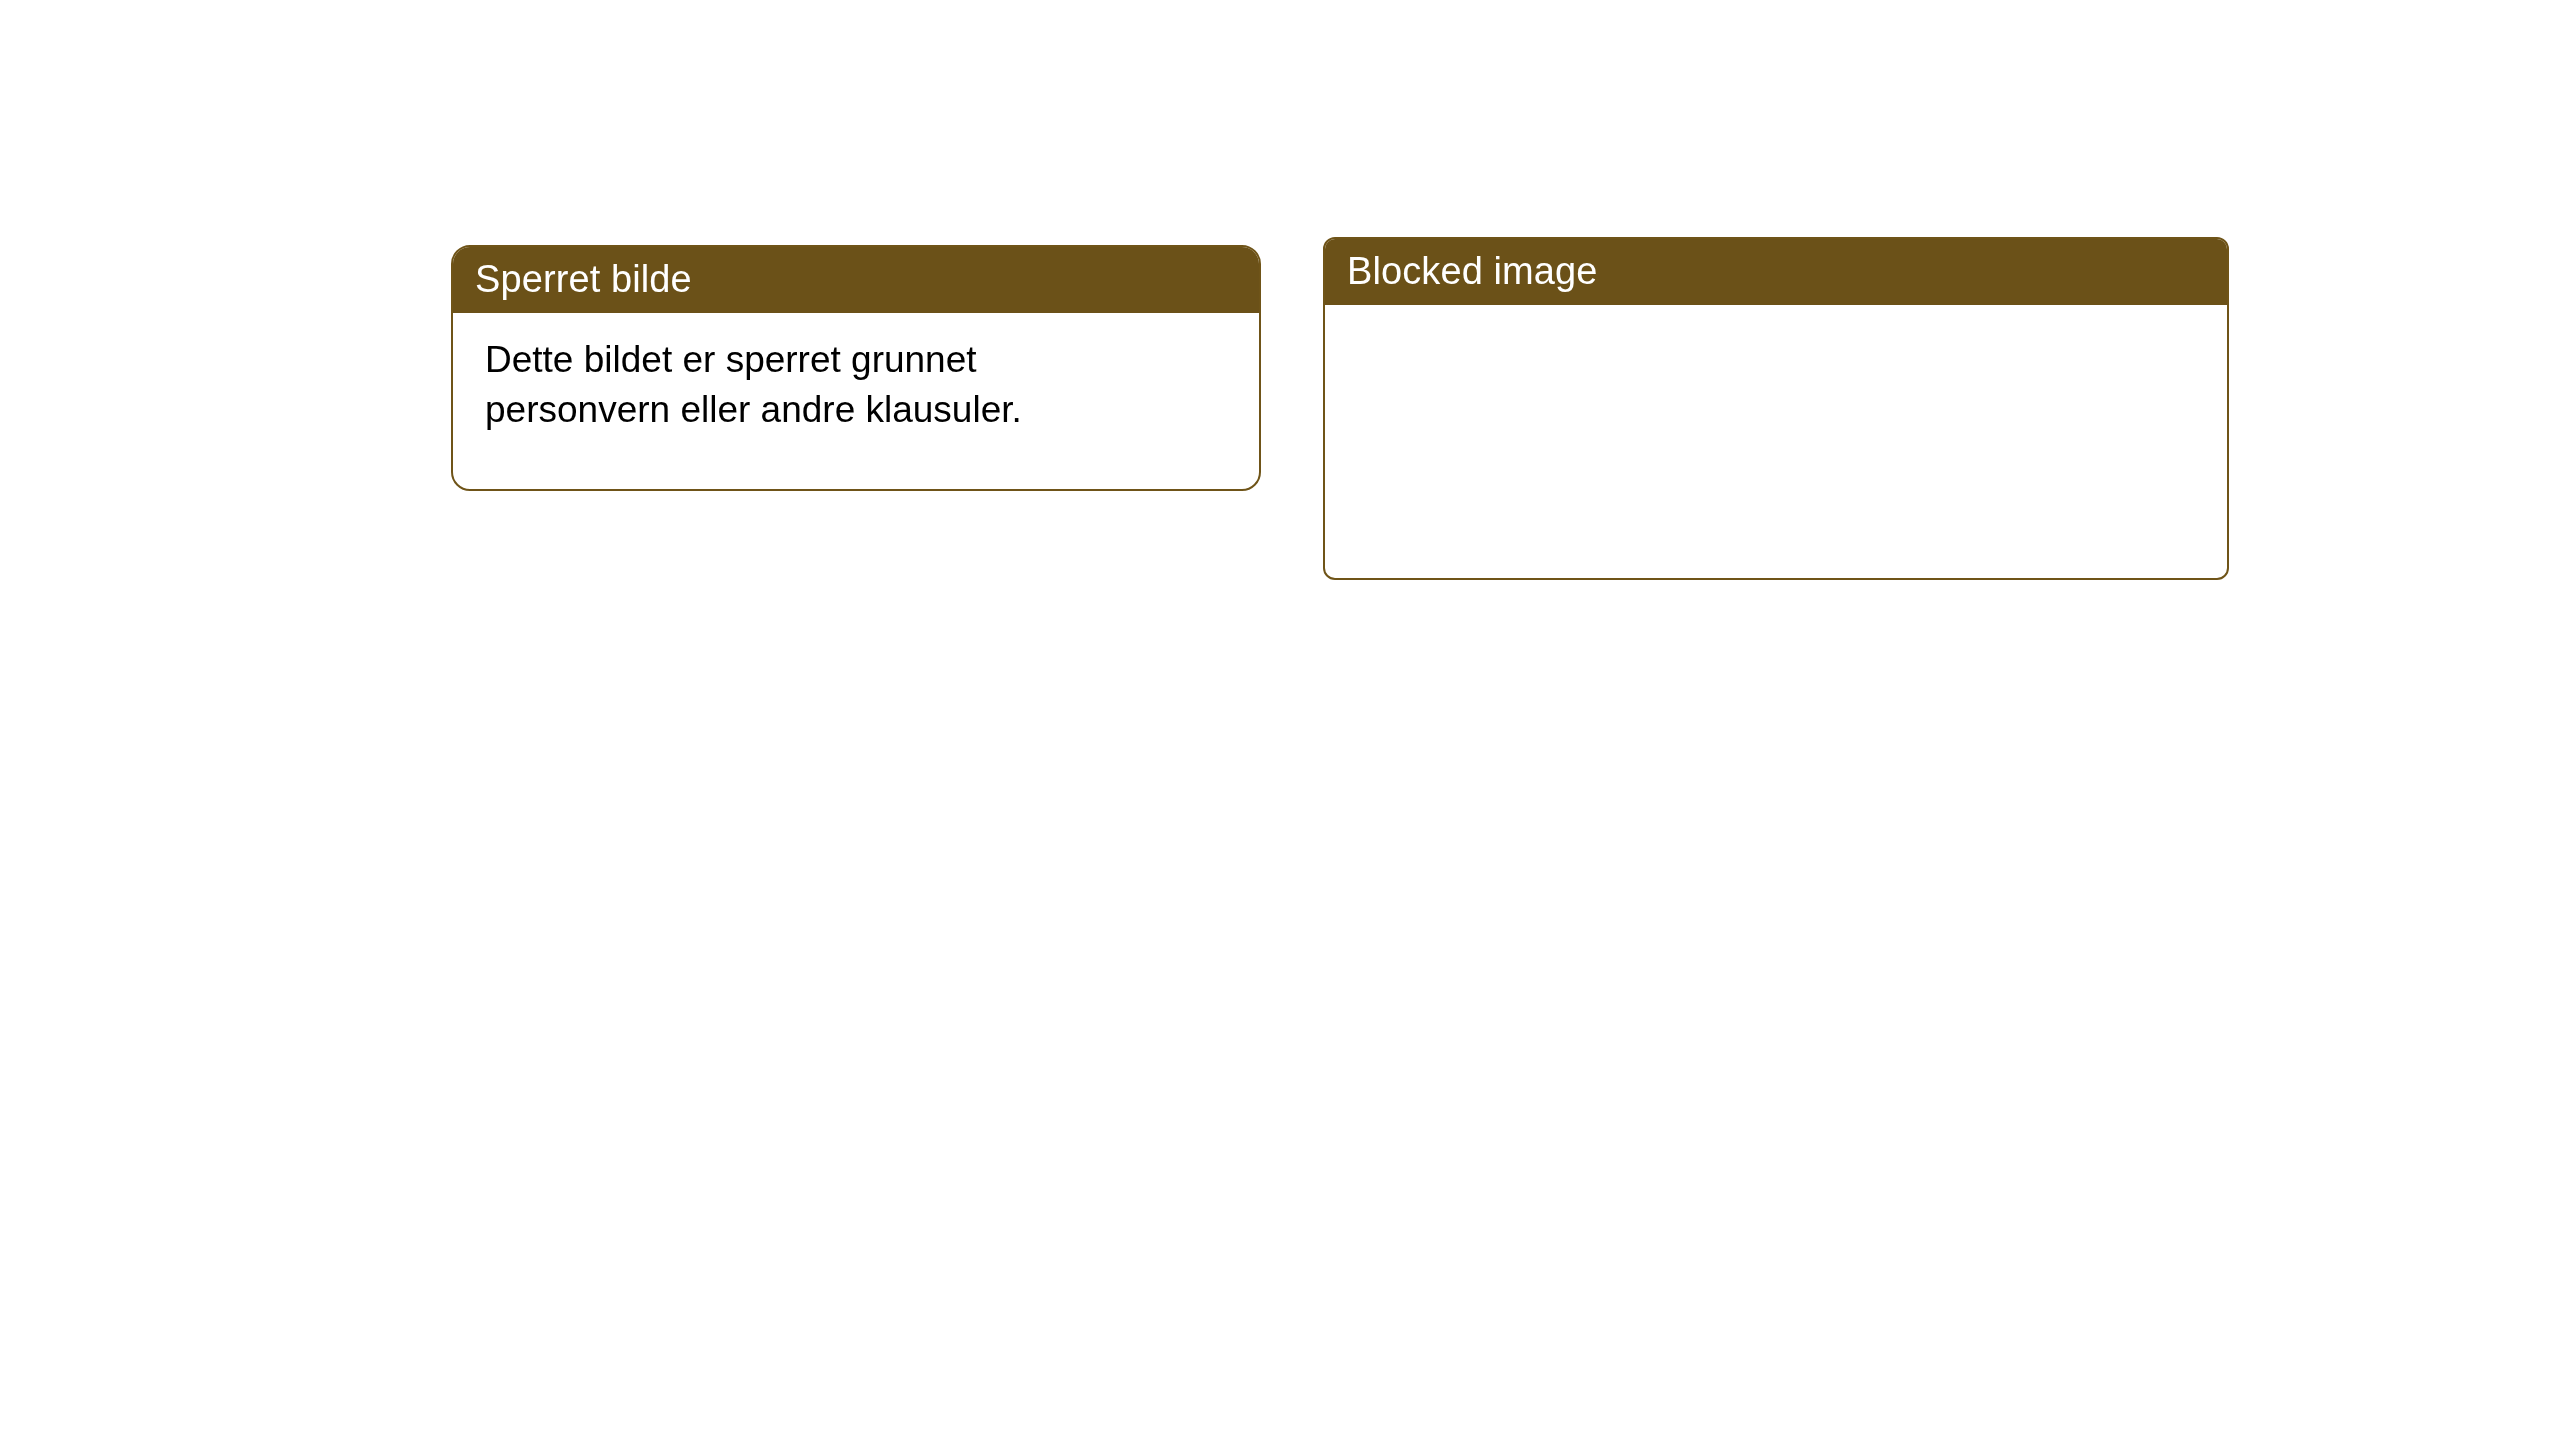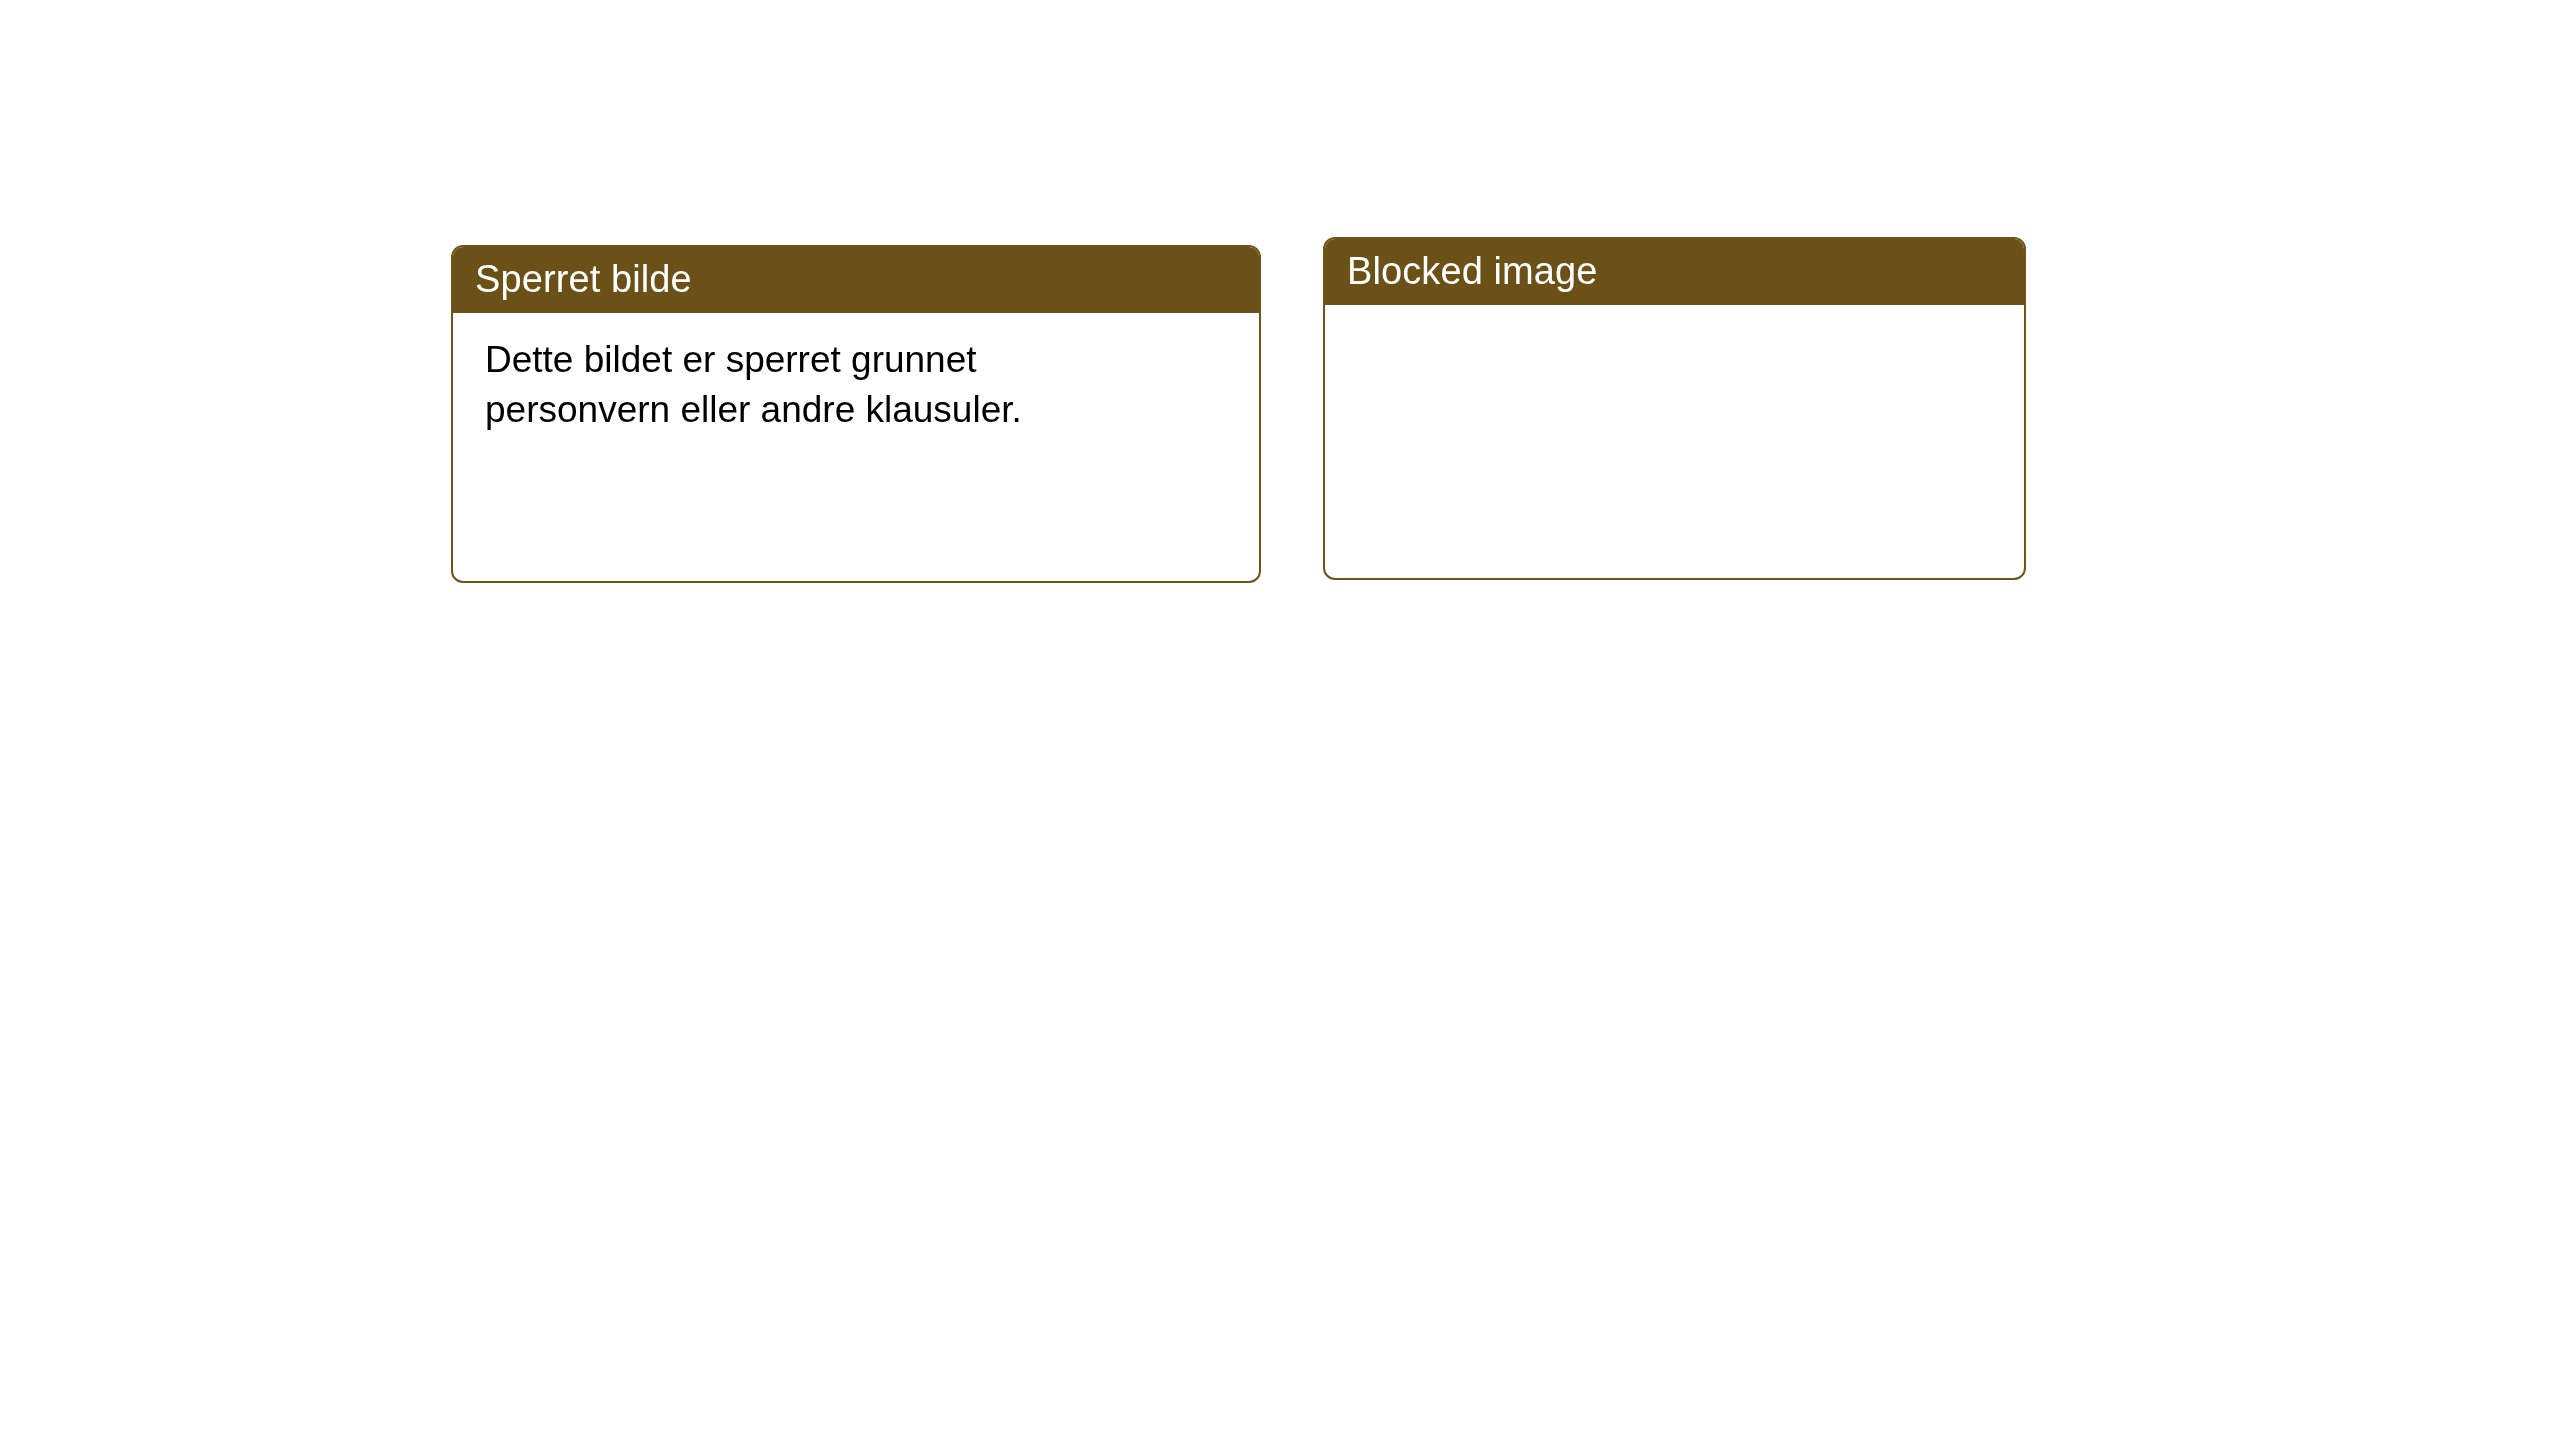--- a/index.html
+++ b/index.html
@@ -48,27 +48,28 @@
   .notice-card .card-body p {
     margin: 0;
     white-space: pre-line;
   }
 
   
   #card-no {
     left: 451px;
     top: 245px;
     width: 810px;
-    height: 338px;
+    height: 246px;
+    border-radius: 19px;
   }
   
   #card-en {
     left: 1323px;
     top: 237px;
-    width: 703px;
+    width: 906px;
     height: 343px;
   }
 </style>
 </head>
 <body>
 
 <div id="stage">
 
   <div class="notice-card" id="card-no">
     <div class="card-header">Sperret bilde</div>

